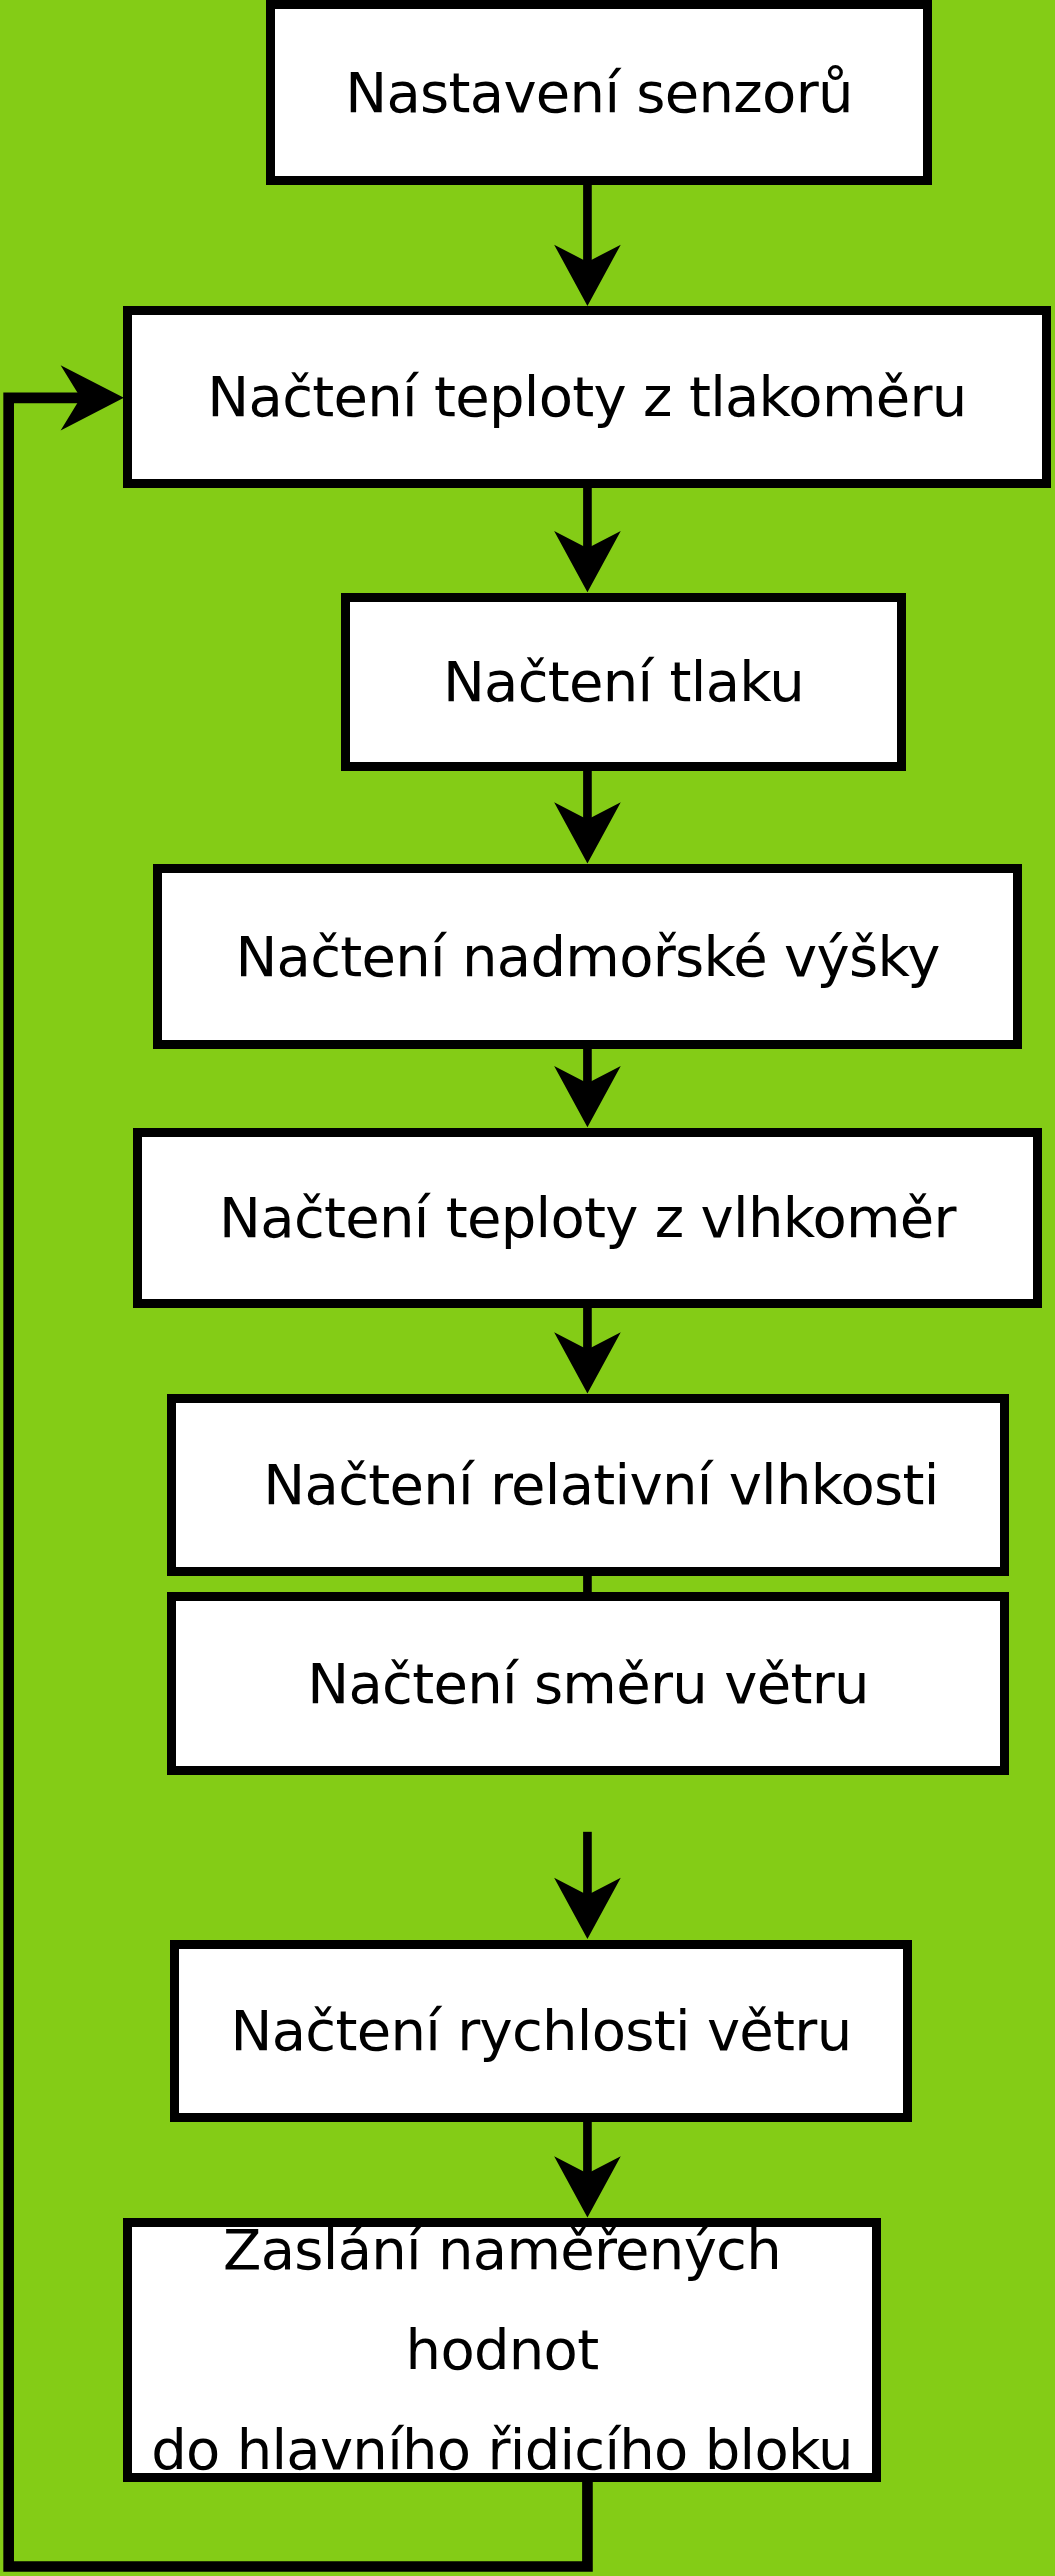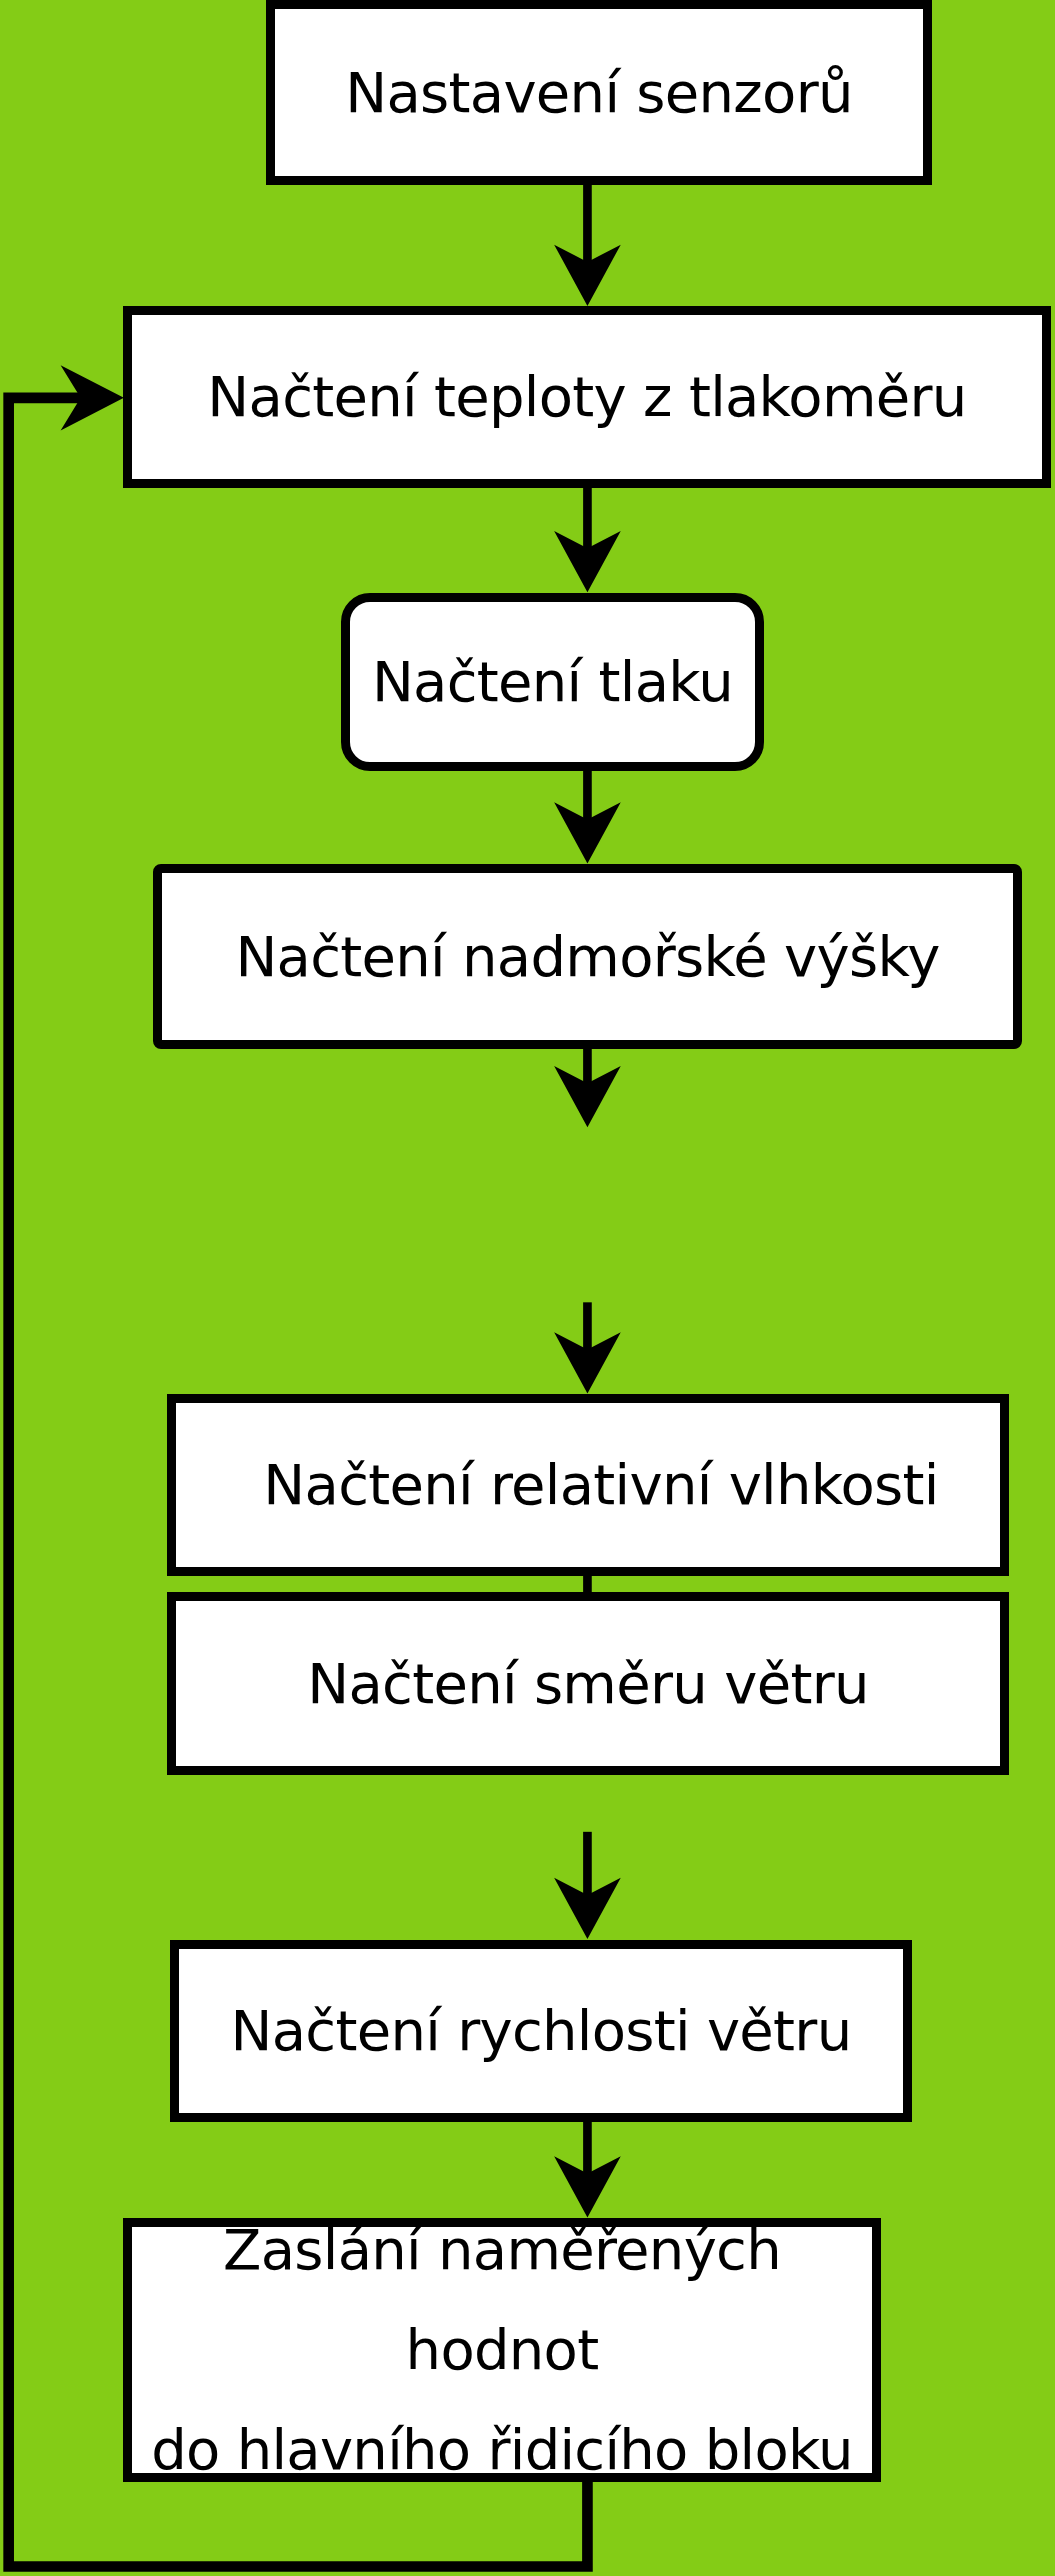--- a/index.html
+++ b/index.html
@@ -29,22 +29,22 @@
     justify-content: center;
     text-align: center;
     font-size: 56px;
     letter-spacing: -0.7px;
     line-height: 100px;
     white-space: pre-line;
   }
   
   #n1 { left: 266px;  top: 0px;    width: 666px; height: 185px; }
   #n2 { left: 123px;  top: 306px;  width: 928px; height: 182px; }
-  #n3 { left: 341px;  top: 593px;  width: 423px;  height: 178px; border-radius: 29px; }
-  #n4 { left: 153px;  top: 864px; width: 869px; height: 185px; border-radius: 8px; }
+  #n3 { left: 341px;  top: 593px;  width: 565px;  height: 178px; }
+  #n4 { left: 153px;  top: 864px; width: 869px; height: 185px; }
   #n5 { left: 133px;  top: 1128px; width: 909px; height: 180px; }
   #n6 { left: 167px;  top: 1394px; width: 842px; height: 182px; padding-left: 26px; }
   #n7 { left: 167px;  top: 1592px; width: 842px; height: 183px; }
   #n8 { left: 170px;  top: 1940px; width: 742px; height: 182px; }
   #n9 { left: 123px;  top: 2218px; width: 758px; height: 264px; }
   .edge-line { stroke: #000000; stroke-width: 13px; fill: none; }
   .edge-head { fill: #000000; stroke: none; }
   .loop-line { stroke: #000000; stroke-width: 16px; fill: none; stroke-linejoin: miter; stroke-linecap: butt; }
 </style>
 </head>
@@ -94,20 +94,21 @@
   </svg>
 
   <div id="n1" class="node">Nastavení senzorů</div>
 
   <div id="n2" class="node">Načtení teploty z tlakoměru</div>
 
   <div id="n3" class="node">Načtení tlaku</div>
 
   <div id="n4" class="node">Načtení nadmořské výšky</div>
 
+  <div id="n5" class="node">Načtení teploty z vlhkoměr</div>
 
   <div id="n6" class="node">Načtení relativní vlhkosti</div>
 
   <div id="n7" class="node">Načtení směru větru</div>
 
   <div id="n8" class="node">Načtení rychlosti větru</div>
 
   <div id="n9" class="node">Zaslání naměřených hodnot
 do hlavního řidicího bloku</div>
 

